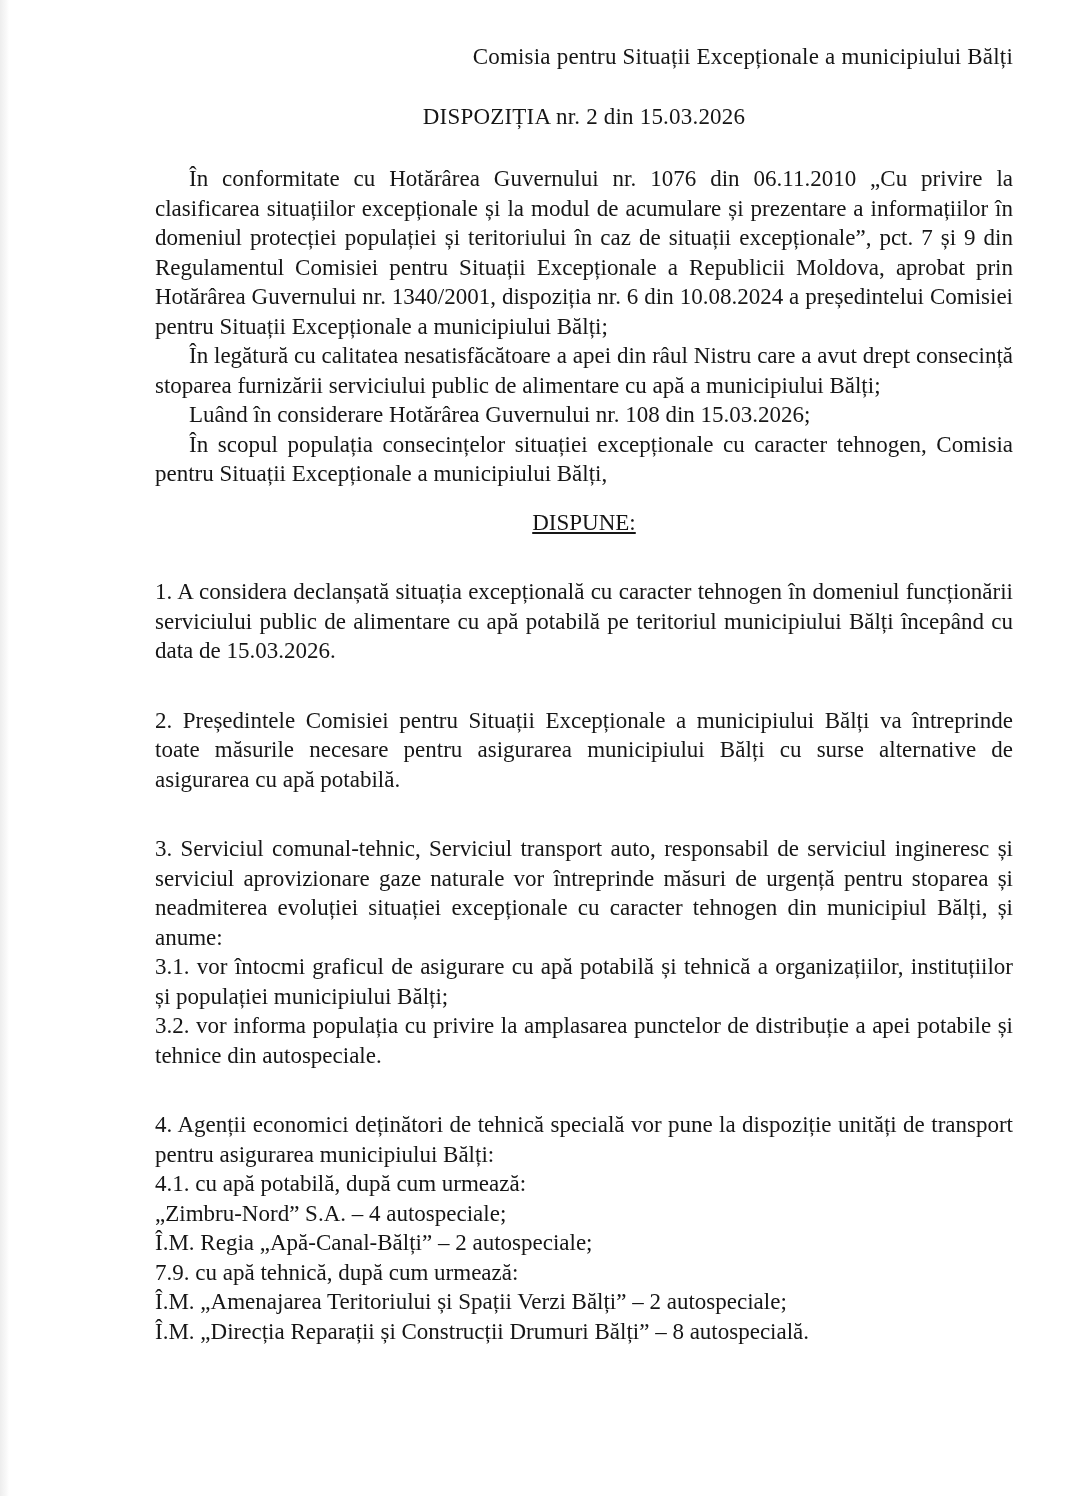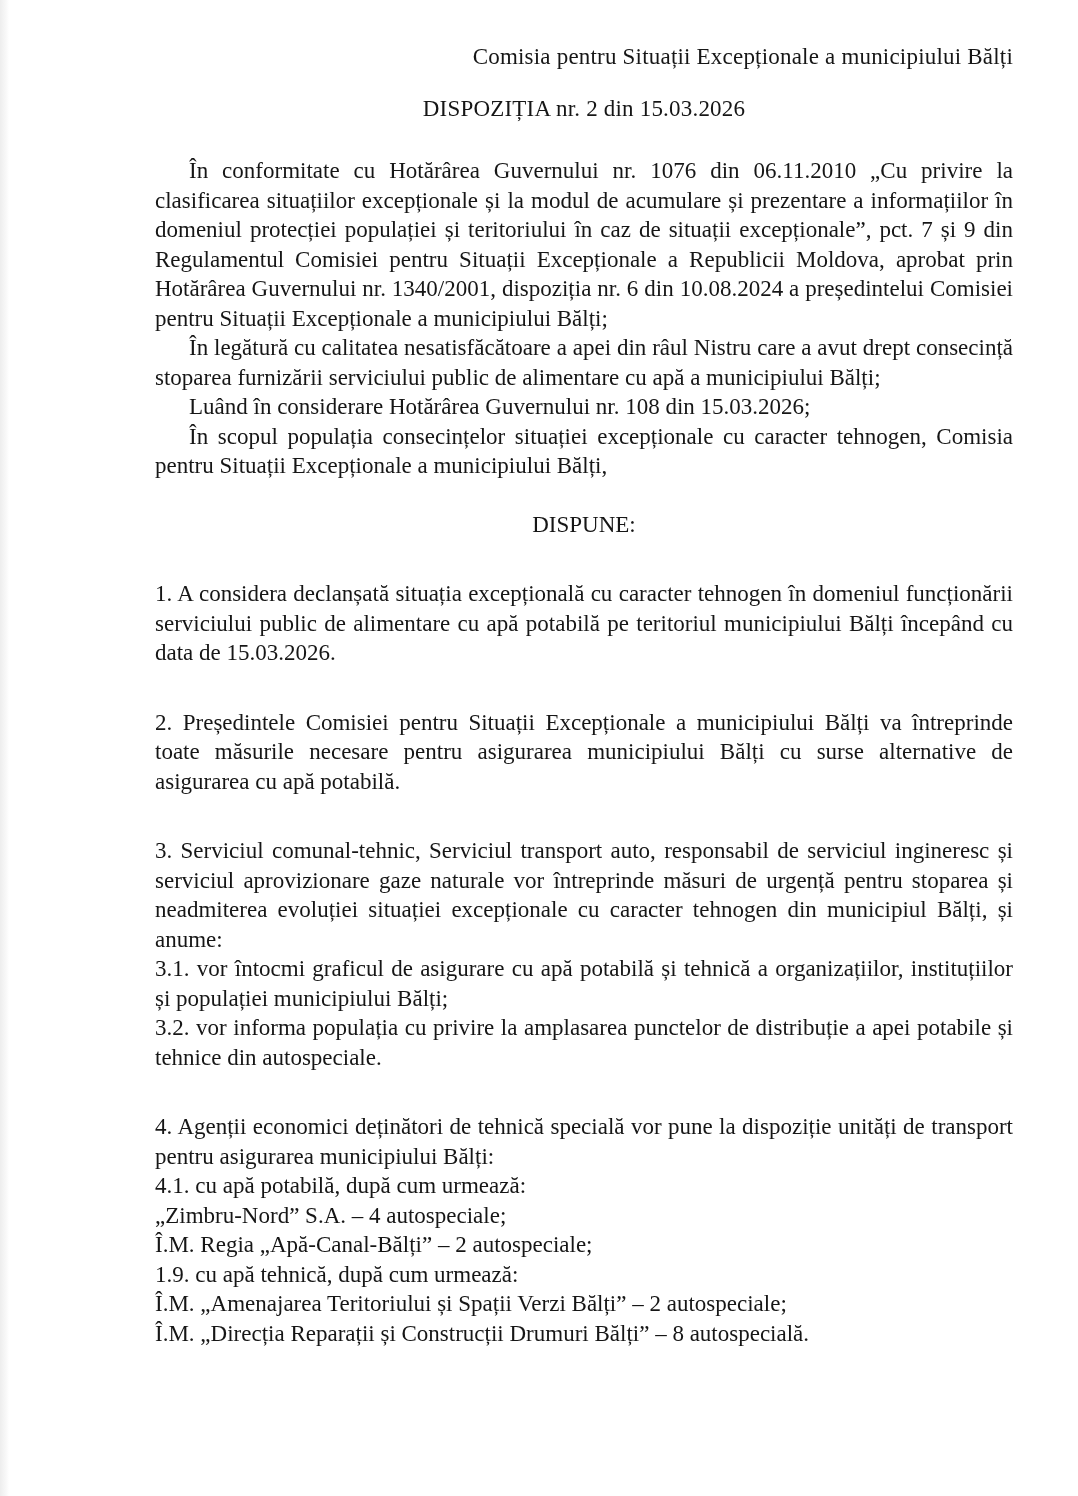--- a/index.html
+++ b/index.html
@@ -31,37 +31,38 @@
     width: 858px;
     font-size: 23px;
     line-height: 29.5px;
   }
   .doc-title {
     text-align: right;
     letter-spacing: .2px;
   }
   .doc-number {
     text-align: center;
-    margin-top: 22px;
+    margin-top: 30px;
     letter-spacing: .2px;
   }
   .preamble {
     margin-top: 33px;
   }
   p {
     margin: 0;
     text-align: justify;
     text-align-last: left;
   }
   p.indent {
     text-indent: 34px;
   }
   .dispune {
     text-align: center;
-    margin-top: 29px;
+    margin-top: 19px;
+    text-decoration: underline;
   }
   .block {
     margin-top: 40px;
   }
 </style>
 </head>
 <body>
 
 <div class="page">
   <div class="scan-edge"></div>
@@ -93,19 +94,19 @@
       <p>3. Serviciul comunal-tehnic, Serviciul transport auto, responsabil de serviciul ingineresc și serviciul aprovizionare gaze naturale vor întreprinde măsuri de urgență pentru stoparea și neadmiterea evoluției situației excepționale cu caracter tehnogen din municipiul Bălți, și anume:</p>
       <p>3.1. vor întocmi graficul de asigurare cu apă potabilă și tehnică a organizațiilor, instituțiilor și populației municipiului Bălți;</p>
       <p>3.2. vor informa populația cu privire la amplasarea punctelor de distribuție a apei potabile și tehnice din autospeciale.</p>
     </div>
 
     <div class="block">
       <p>4. Agenții economici deținători de tehnică specială vor pune la dispoziție unități de transport pentru asigurarea municipiului Bălți:</p>
       <p>4.1. cu apă potabilă, după cum urmează:</p>
       <p>„Zimbru-Nord” S.A. – 4 autospeciale;</p>
       <p>Î.M. Regia „Apă-Canal-Bălți” – 2 autospeciale;</p>
-      <p>1.9. cu apă tehnică, după cum urmează:</p>
+      <p>7.9. cu apă tehnică, după cum urmează:</p>
       <p>Î.M. „Amenajarea Teritoriului și Spații Verzi Bălți” – 2 autospeciale;</p>
       <p>Î.M. „Direcția Reparații și Construcții Drumuri Bălți” – 8 autospecială.</p>
     </div>
 
   </div>
 </div>
 
 </body></html>

